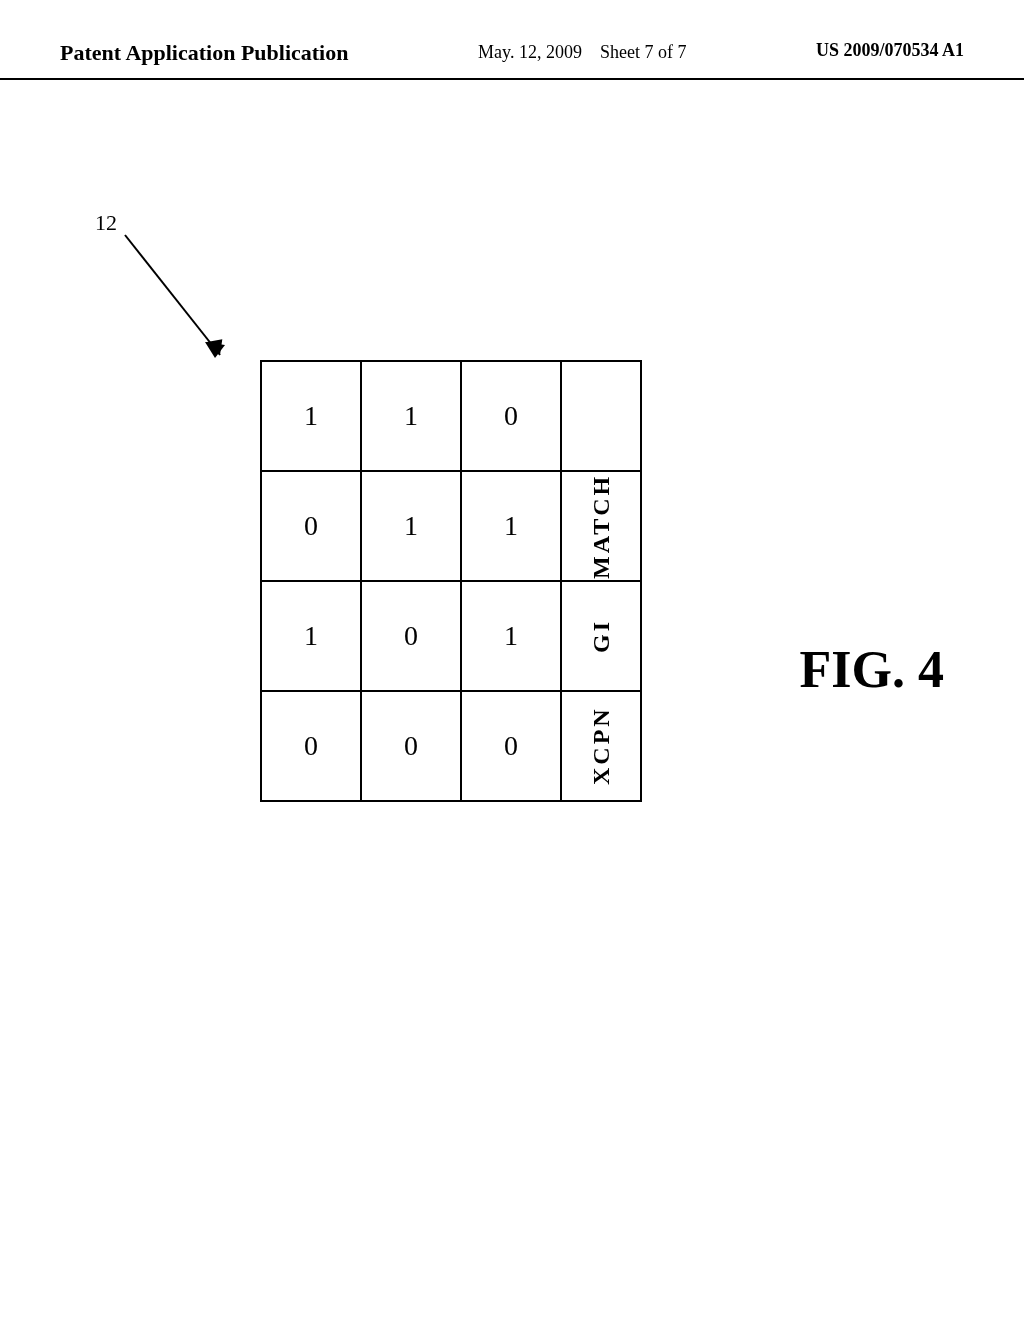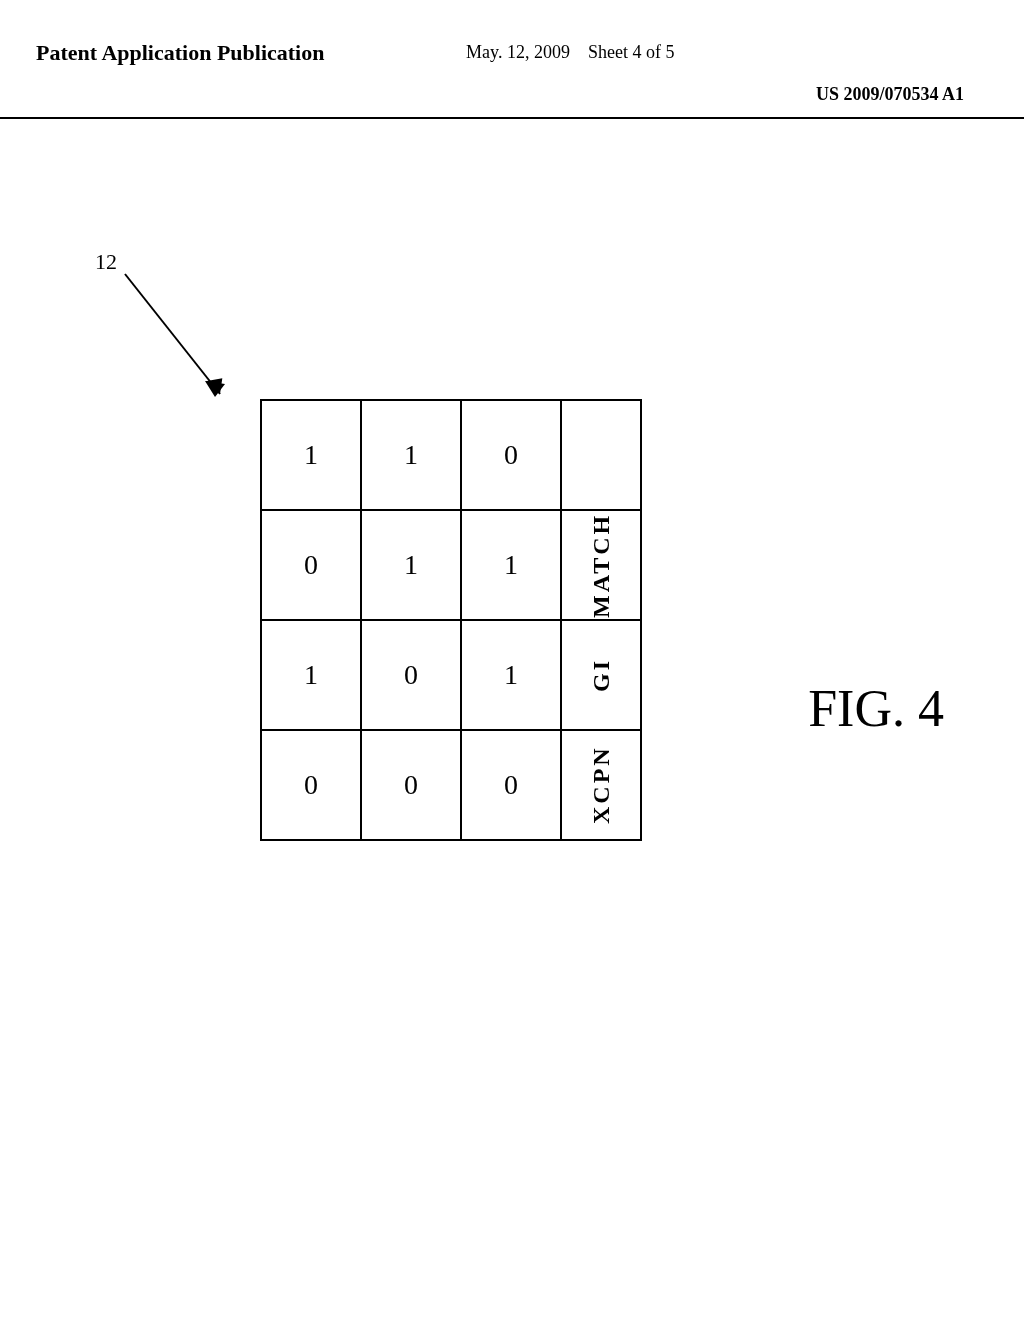--- a/index.html
+++ b/index.html
@@ -14,40 +14,39 @@
       background: #ffffff;
       font-family: 'Times New Roman', Times, serif;
       position: relative;
       overflow: hidden;
     }
 
     .header {
       display: flex;
       justify-content: space-between;
       align-items: flex-start;
-      padding: 40px 60px 0 36px;
+      padding: 40px 60px 0 60px;
       border-bottom: 2px solid #000;
       padding-bottom: 12px;
     }
 
     .header-left {
       font-size: 22px;
       font-weight: bold;
     }
 
     .header-center {
       font-size: 18px;
       text-align: center;
       line-height: 1.4;
     }
 
     .header-right {
       font-size: 18px;
       font-weight: bold;
-      margin-top: 44px;
     }
 
     .main-content {
       position: relative;
       width: 100%;
       height: calc(1320px - 100px);
     }
 
     
     .table-wrapper {
@@ -81,39 +80,39 @@
       height: 110px;
       letter-spacing: 3px;
     }
 
     
     .fig-label {
       position: absolute;
       right: 80px;
       top: 560px;
       font-size: 52px;
-      font-weight: normal;
+      font-weight: bold;
       font-family: 'Times New Roman', Times, serif;
     }
 
     
     .arrow-svg {
       position: absolute;
       top: 120px;
       left: 65px;
     }
   </style>
 </head>
 <body>
 
 <div class="header">
   <div class="header-left">Patent Application Publication</div>
   <div class="header-center">
     <span>May. 12, 2009</span>&nbsp;&nbsp;&nbsp;
-    <span>Sheet 4 of 5</span>
+    <span>Sheet 7 of 7</span>
   </div>
   <div class="header-right">US 2009/070534 A1</div>
 </div>
 
 <div class="main-content">
 
   <svg class="arrow-svg" width="220" height="200" viewBox="0 0 220 200">
 
     <text x="30" y="30" font-size="22" font-family="Times New Roman" font-weight="normal">12</text>
 

